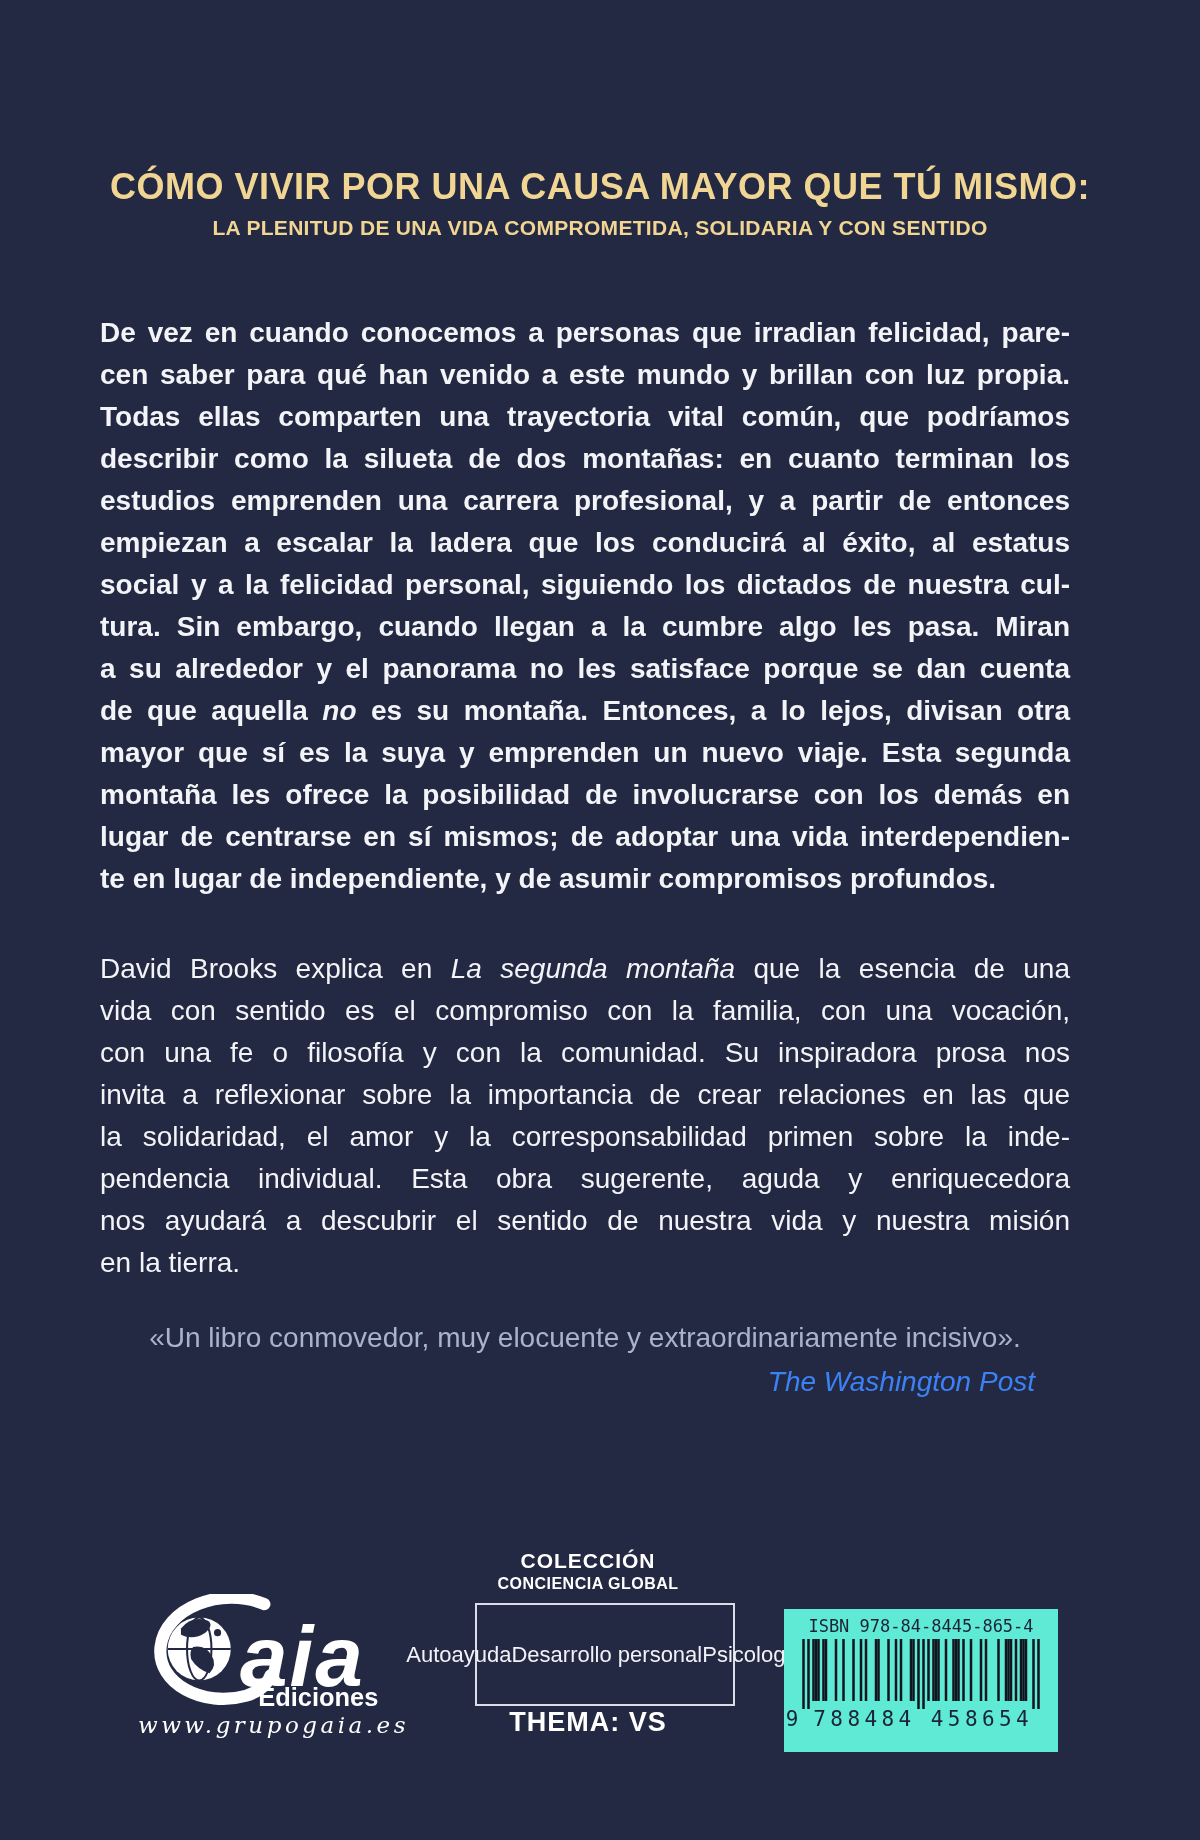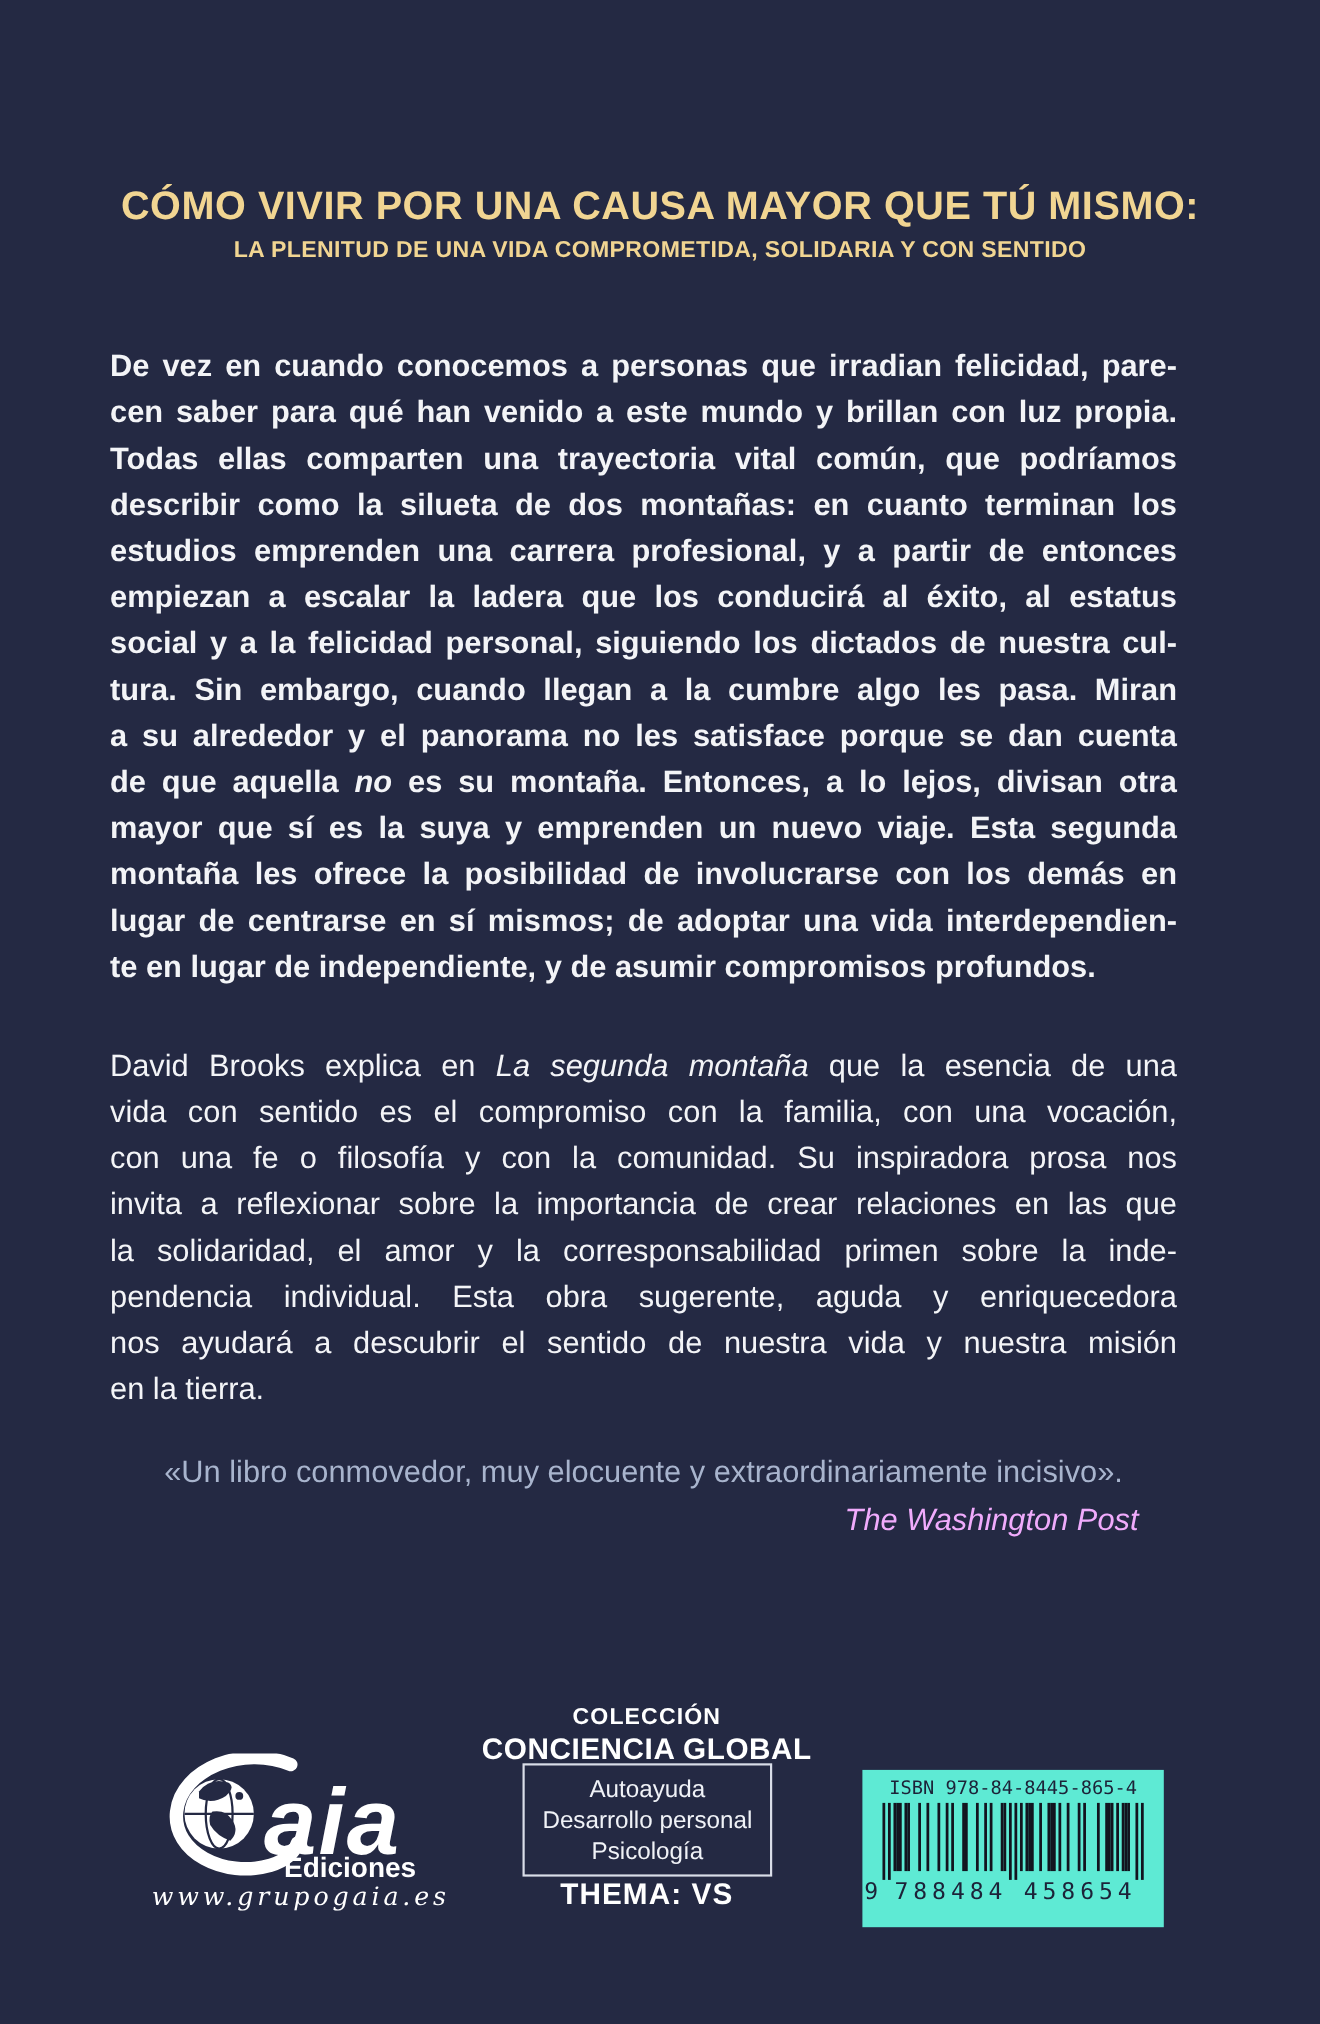--- a/index.html
+++ b/index.html
@@ -26,21 +26,21 @@
   .line{text-align:justify;text-align-last:justify;}
   .line.last{text-align-last:left;}
   .it{font-style:italic;}
   
   .quote{
     position:absolute;top:1322px;left:80px;width:1010px;text-align:center;
     color:#a8b4cd;font-size:28px;
   }
   .attr{
     position:absolute;top:1366px;left:100px;width:935px;text-align:right;
-    color:#f0abfc;font-size:28px;font-style:italic;
+    color:#3b82f6;font-size:28px;font-style:italic;
   }
   
   .publisher{position:absolute;left:150px;top:1594px;width:250px;height:150px;}
   .publisher svg{display:block;}
   .logo-aia{
     font-family:"Liberation Sans",sans-serif;font-style:italic;font-weight:bold;
     font-size:84px;letter-spacing:2px;fill:#ffffff;
   }
   .logo-ed{
     font-family:"Liberation Sans",sans-serif;font-weight:bold;font-size:25px;fill:#ffffff;
@@ -50,26 +50,26 @@
     color:#ffffff;font-family:"DejaVu Serif",serif;font-style:italic;
     font-size:23px;letter-spacing:3.5px;white-space:nowrap;
   }
   
   .col-line1{
     position:absolute;left:438px;top:1549px;width:300px;text-align:center;
     color:#ffffff;font-weight:bold;font-size:21px;letter-spacing:1px;
   }
   .col-line2{
     position:absolute;left:438px;top:1575px;width:300px;text-align:center;
-    color:#ffffff;font-weight:bold;font-size:27px;letter-spacing:0.5px;
+    color:#ffffff;font-weight:bold;font-size:16px;letter-spacing:0.5px;
   }
   .cat-box{
-    position:absolute;left:475px;top:1603px;width:227px;height:103px;
+    position:absolute;left:475px;top:1603px;width:260px;height:103px;
     border:2px solid #d9dde8;box-sizing:border-box;
-    display:flex;flex-direction:column;justify-content:center;align-items:center;
+    display:flex;justify-content:center;align-items:center;
   }
   .cat-item{
     color:#f0f2f7;font-size:22px;line-height:28px;text-align:center;white-space:nowrap;
   }
   .thema{
     position:absolute;left:438px;top:1707px;width:300px;text-align:center;
     color:#ffffff;font-weight:bold;font-size:27px;letter-spacing:1px;
   }
   
   .barcode-box{

